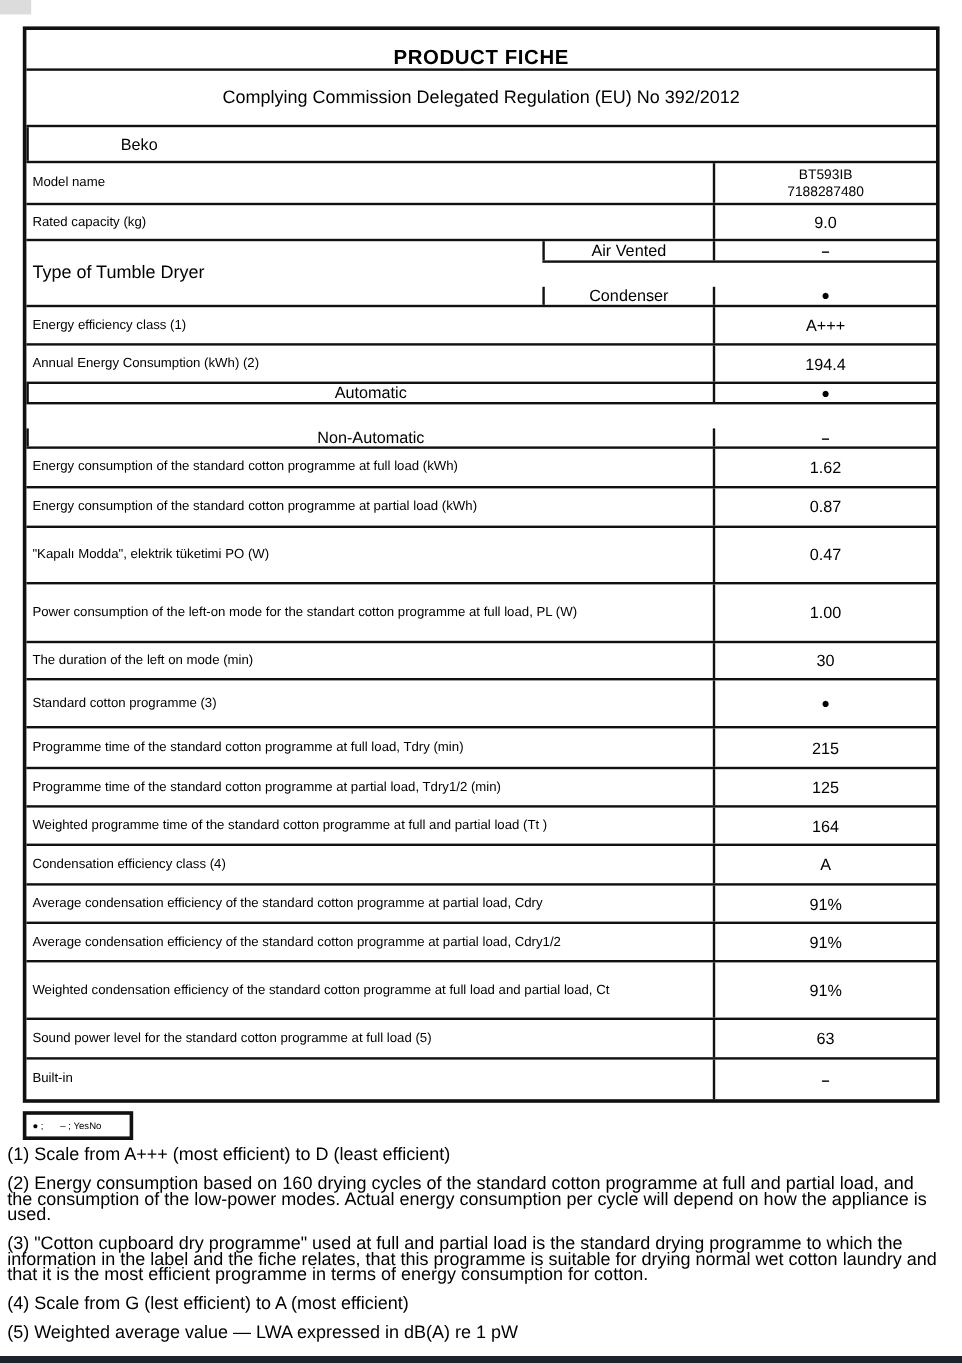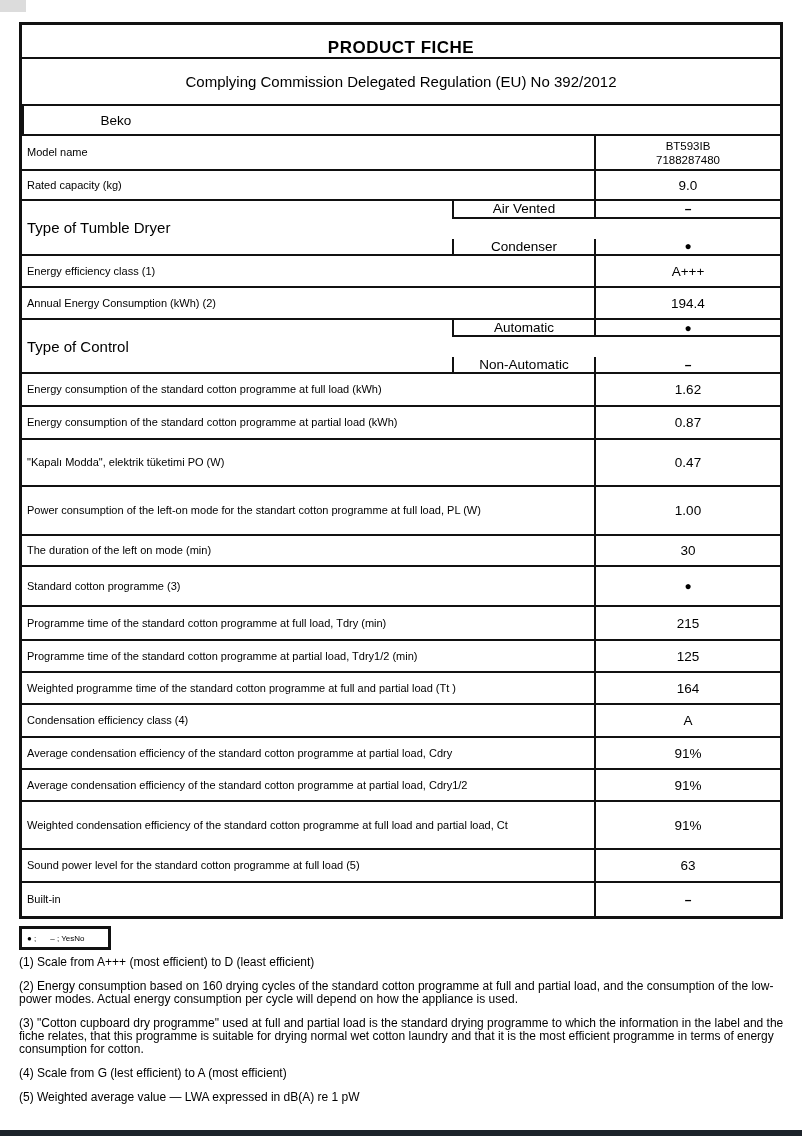--- a/index.html
+++ b/index.html
@@ -29,21 +29,21 @@
   .subrow{flex:1;display:flex;border-bottom:2px solid #111;box-sizing:border-box;}
   .subrow:last-child{border-bottom:none;}
   .mid-cell{flex:1;border-left:2px solid #111;justify-content:center;text-align:center;font-size:13.5px;}
   .sym{font-weight:700;font-size:12px;}
   .legend{
     position:absolute;left:19px;top:926px;width:92px;height:24px;
     border:3px solid #111;box-sizing:border-box;background:#fff;
     display:flex;align-items:center;padding:0 5px;font-size:8px;white-space:pre;
   }
   .legend .l1{margin-right:14px;}
-  .footnotes{position:absolute;left:19px;top:956px;width:780px;font-size:12px;line-height:13px;}
+  .footnotes{position:absolute;left:6px;top:956px;width:780px;font-size:15px;line-height:13px;}
   .footnotes p{margin:0 0 11px 0;}
   .bottom-bar{position:absolute;left:0;bottom:0;width:802px;height:6px;background:#1d232a;}
 </style>
 </head>
 <body>
 
 <div class="scan-artifact"></div>
 
 <div class="fiche">
 
@@ -90,21 +90,20 @@
     <div class="cell label-cell">Energy efficiency class (1)</div>
     <div class="cell value-cell">A+++</div>
   </div>
 
   <div class="row" style="height:32px">
     <div class="cell label-cell">Annual Energy Consumption (kWh) (2)</div>
     <div class="cell value-cell">194.4</div>
   </div>
 
   <div class="row group" style="height:54px">
-    <div class="cell label-cell big-label">Type of Control</div>
     <div class="sub">
       <div class="subrow">
         <div class="cell mid-cell">Automatic</div>
         <div class="cell value-cell sym">●</div>
       </div>
       <div class="subrow">
         <div class="cell mid-cell">Non-Automatic</div>
         <div class="cell value-cell sym">–</div>
       </div>
     </div>

